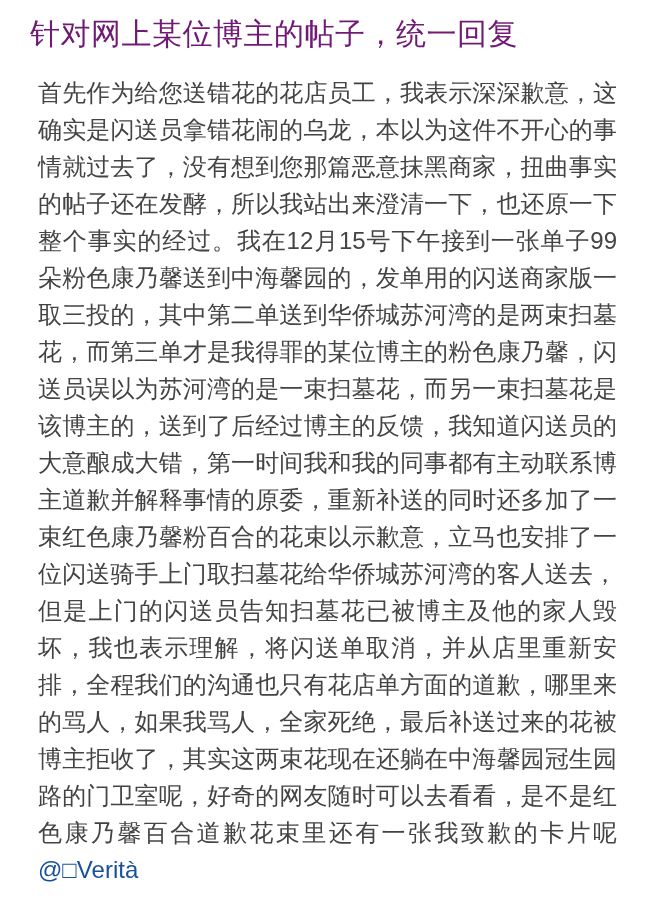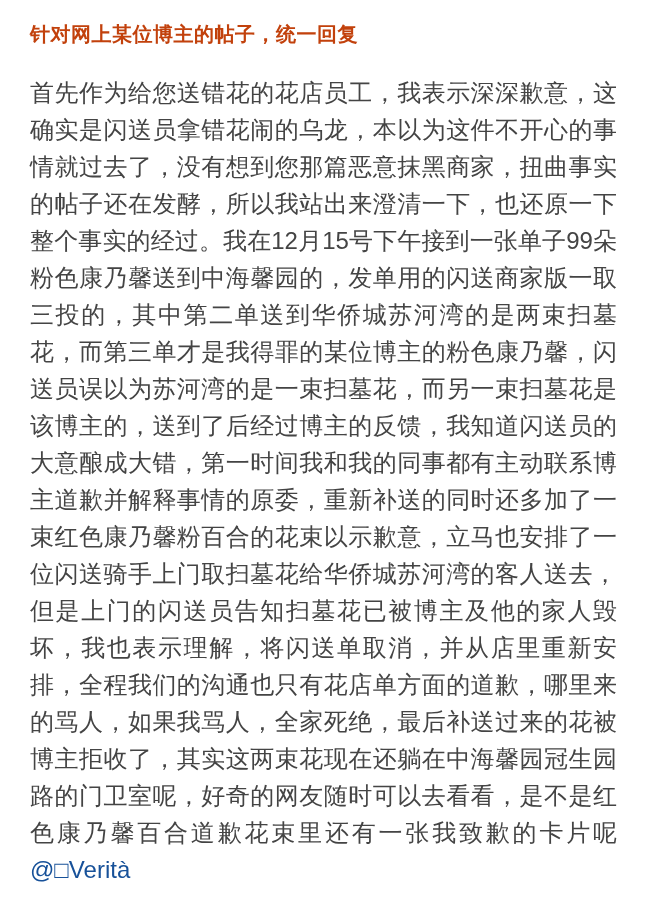--- a/index.html
+++ b/index.html
@@ -10,33 +10,34 @@
     font-family: "Liberation Sans", "DejaVu Sans", sans-serif;
     overflow: hidden;
   }
   .post-card {
     width: 645px;
     height: 912px;
     padding: 16px 28px 0 30px;
     background: #ffffff;
   }
   .post-title {
-    font-size: 20px;
+    font-size: 30px;
     line-height: 36px;
-    font-weight: 700;
-    color: #c2410c;
+    font-weight: 400;
+    color: #701a75;
     letter-spacing: 0.5px;
   }
   .post-body {
     margin-top: 22px;
     font-size: 24px;
     line-height: 37px;
     color: #444444;
     text-align: justify;
     word-break: break-word;
+    margin-left: 8px;
   }
   .mention-link {
     color: #175199;
     text-decoration: none;
     cursor: pointer;
   }
 </style>
 </head>
 <body>
 

